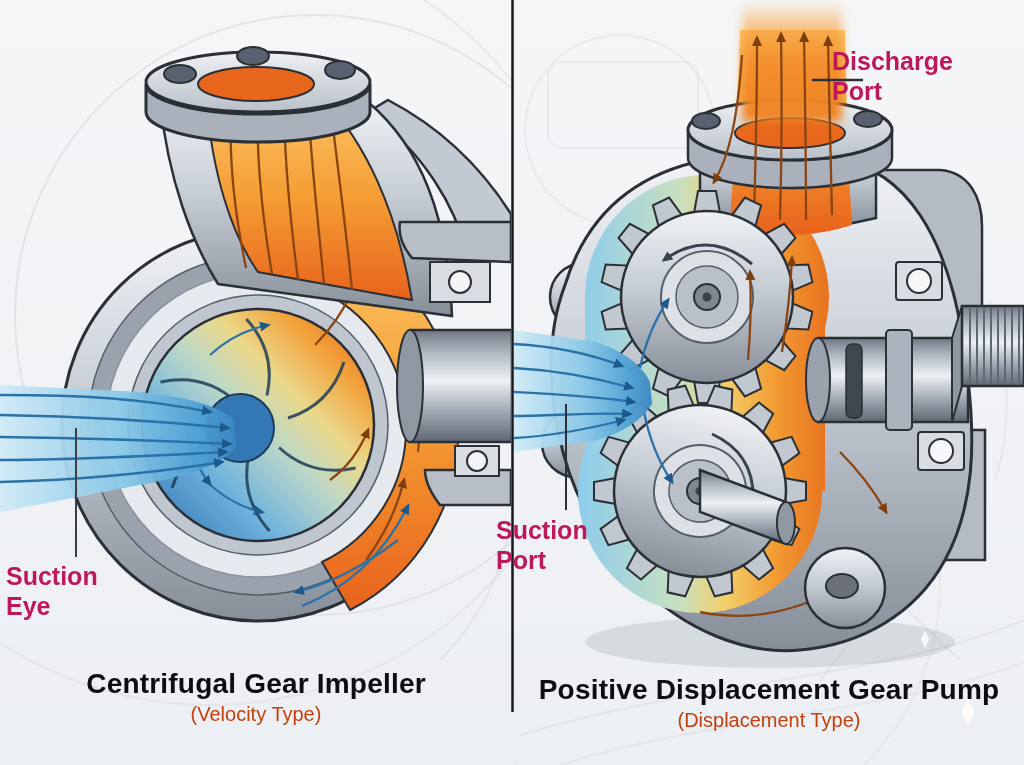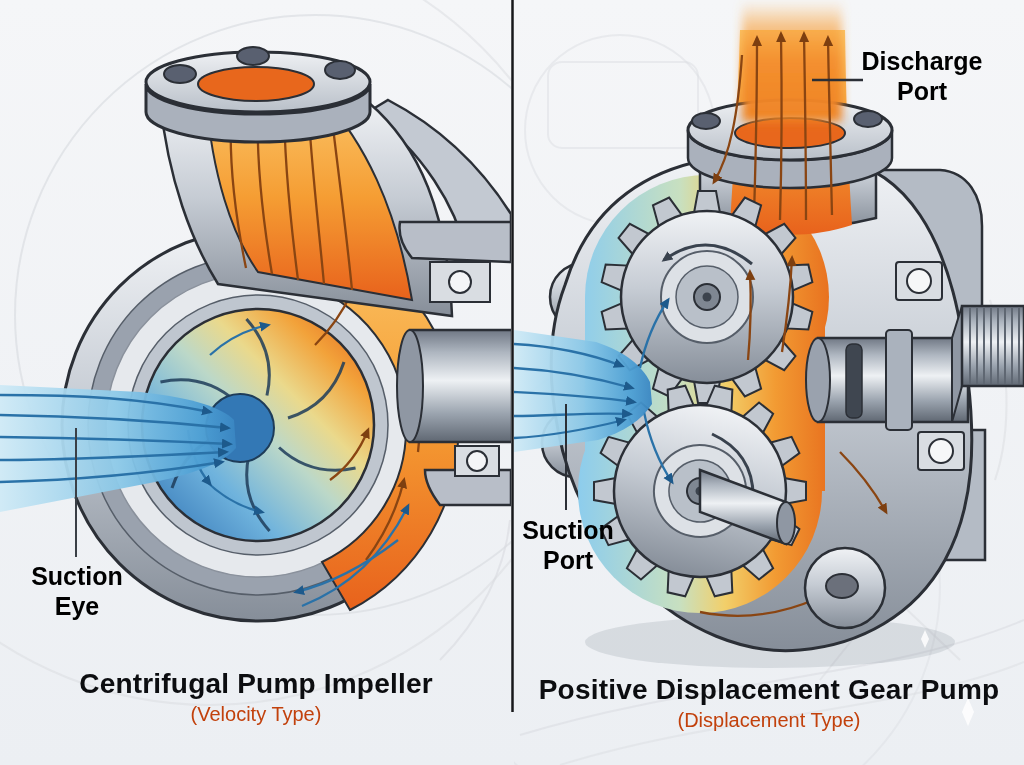--- a/index.html
+++ b/index.html
@@ -1,20 +1,20 @@
 <!DOCTYPE html>
 <html><head>
 <meta charset="utf-8">
 <style>
   html,body{margin:0;padding:0;background:#e9ebee;}
   .stage{position:relative;width:1024px;height:765px;overflow:hidden;
          font-family:"Liberation Sans",sans-serif;background:#f2f3f5;}
   .scene{position:absolute;left:0;top:0;}
-  .label{position:absolute;white-space:pre-line;text-align:center;
-         font-weight:600;font-size:25px;line-height:1.2;color:#000000;}
+  .label{position:absolute;white-space:pre-line;
+         font-weight:600;font-size:25px;line-height:1.2;color:#be185d;}
   .lbl-suction-eye{left:6px;top:561px;width:142px;}
   .lbl-discharge-port{left:832px;top:46px;width:180px;}
   .lbl-suction-port{left:496px;top:515px;width:144px;}
   .panel-title{position:absolute;text-align:center;}
   .title-left{left:8px;top:668px;width:496px;}
   .title-right{left:518px;top:668px;width:502px;margin-top:6px;}
   .panel-title .t1{font-size:28px;font-weight:700;color:#0c0d10;letter-spacing:.2px;}
   .panel-title .t2{font-size:20px;font-weight:400;color:#c2410c;margin-top:3px;}
   .sl-blue{stroke:#2a72a8;stroke-width:2.3;fill:none;}
   .sl-brown{stroke:#8a4512;stroke-width:2.3;fill:none;}
@@ -342,21 +342,21 @@
 </svg>
 
 <div class="label lbl-suction-eye">Suction
 Eye</div>
 <div class="label lbl-discharge-port">Discharge
 Port</div>
 <div class="label lbl-suction-port">Suction
 Port</div>
 
 <div class="panel-title title-left">
-  <div class="t1">Centrifugal Pump Impeller</div>
+  <div class="t1">Centrifugal Gear Impeller</div>
   <div class="t2">(Velocity Type)</div>
 </div>
 <div class="panel-title title-right">
   <div class="t1">Positive Displacement Gear Pump</div>
   <div class="t2">(Displacement Type)</div>
 </div>
 
 </div>
 
 </body></html>

